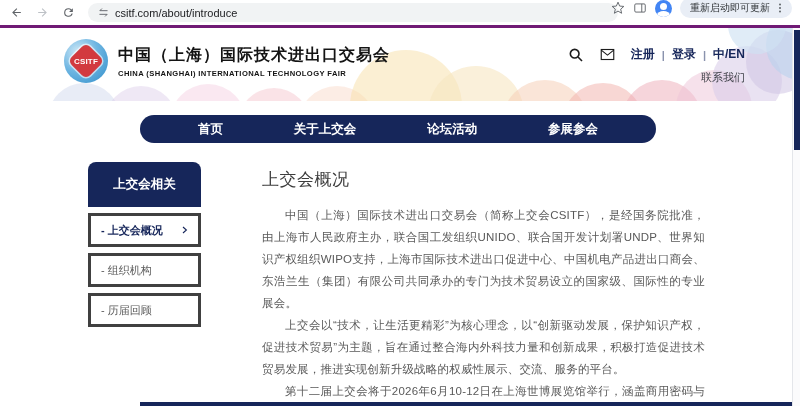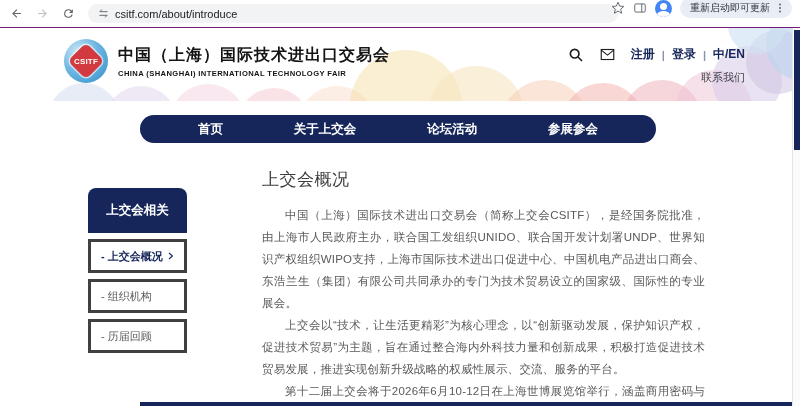--- a/index.html
+++ b/index.html
@@ -1,21 +1,21 @@
 <!DOCTYPE html>
 <html><head>
 <meta charset="utf-8">
 <style>
   * { margin:0; padding:0; box-sizing:border-box; }
   html,body { width:800px; height:406px; overflow:hidden; background:#fff;
     font-family:"Liberation Sans","DejaVu Sans",sans-serif; }
 
   
   .browser-bar { position:relative; width:800px; height:28px; background:#ffffff;
-    border-bottom:1px solid #701a75; display:flex; align-items:center; }
+    border-bottom:3px solid #701a75; display:flex; align-items:center; }
   .nav-btn { width:20px; height:20px; display:flex; align-items:center; justify-content:center;
     margin-left:6px; color:#5f6368; }
   .nav-btn svg { width:13px; height:13px; fill:#5f6368; }
   .nav-btn.disabled svg { fill:#bdc1c6; }
   .url-chip { display:flex; align-items:center; gap:6px; height:19px; width:530px;
     margin-left:10px; background:#f1f3f4; border-radius:10px; padding:0 10px;
     font-size:11px; color:#202124; }
   .url-chip svg { width:11px; height:11px; stroke:#5f6368; fill:none; stroke-width:2; }
   .chrome-right { position:absolute; right:8px; top:0; height:16px; display:flex; align-items:center; gap:8px; }
   .chrome-icon svg { width:14px; height:14px; stroke:#5f6368; fill:none; stroke-width:1.6; display:block; }
@@ -57,21 +57,21 @@
   .hdr-links .sep { color:#8a93ad; font-size:11px; }
   .contact-link { position:absolute; right:48px; top:42px; font-size:11px; color:#3c3f46; }
 
   
   .nav-pill { position:absolute; left:140px; top:87px; width:516px; height:28px;
     background:#16265a; border-radius:18px; display:flex; align-items:center;
     justify-content:space-between; padding:0 58px; }
   .nav-item { color:#fff; font-size:12.5px; font-weight:bold; cursor:pointer; white-space:nowrap; }
 
   
-  .sidebar { position:absolute; left:88px; top:160px; width:99px; }
+  .sidebar { position:absolute; left:88px; top:134px; width:113px; }
   .sidebar-head { height:45px; background:#16265a; border-radius:8px 8px 0 0;
     display:flex; align-items:center; justify-content:center;
     color:#fff; font-size:12.5px; font-weight:bold; }
   .sidebar-item { position:relative; height:34px; margin-top:6px; background:#fff;
     border:3px solid #404040; display:flex; align-items:center;
     padding:0 10px; font-size:11px; color:#5a5a5a; cursor:pointer; }
   .sidebar-item:first-of-type { margin-top:0; }
   .sidebar-item.active { color:#16265a; font-weight:bold; }
   .sidebar-item .chev { position:absolute; right:9px; top:50%; margin-top:-5px; }
   .sidebar-item .chev svg { width:9px; height:10px; stroke:#16265a; stroke-width:3; fill:none; display:block; }

